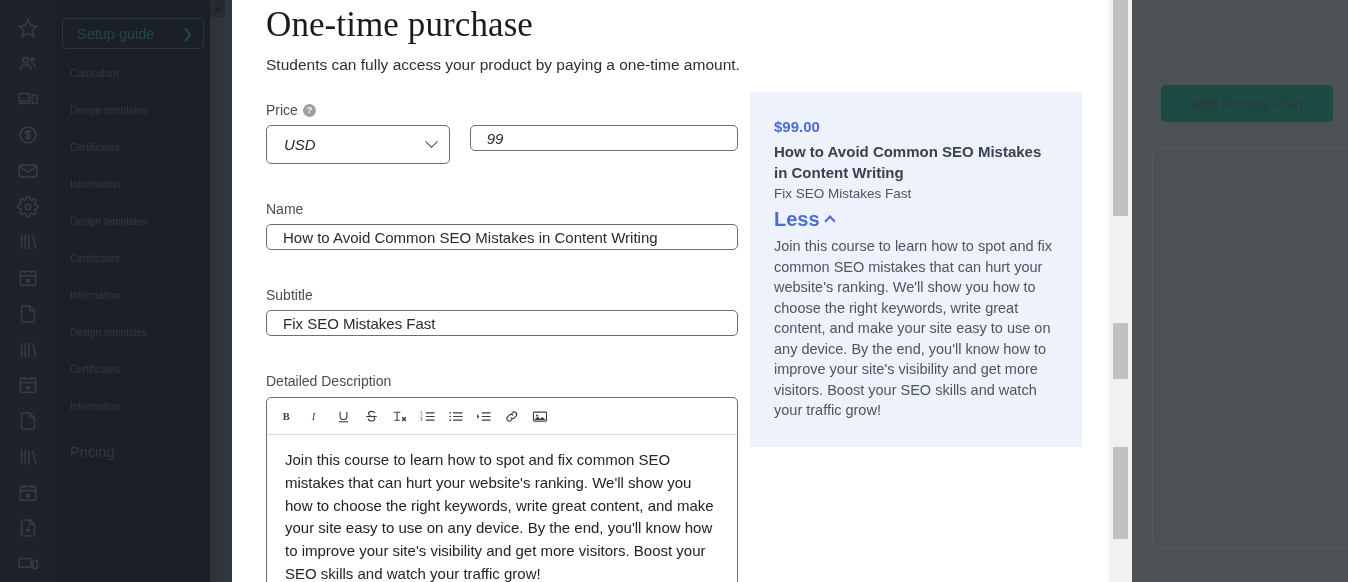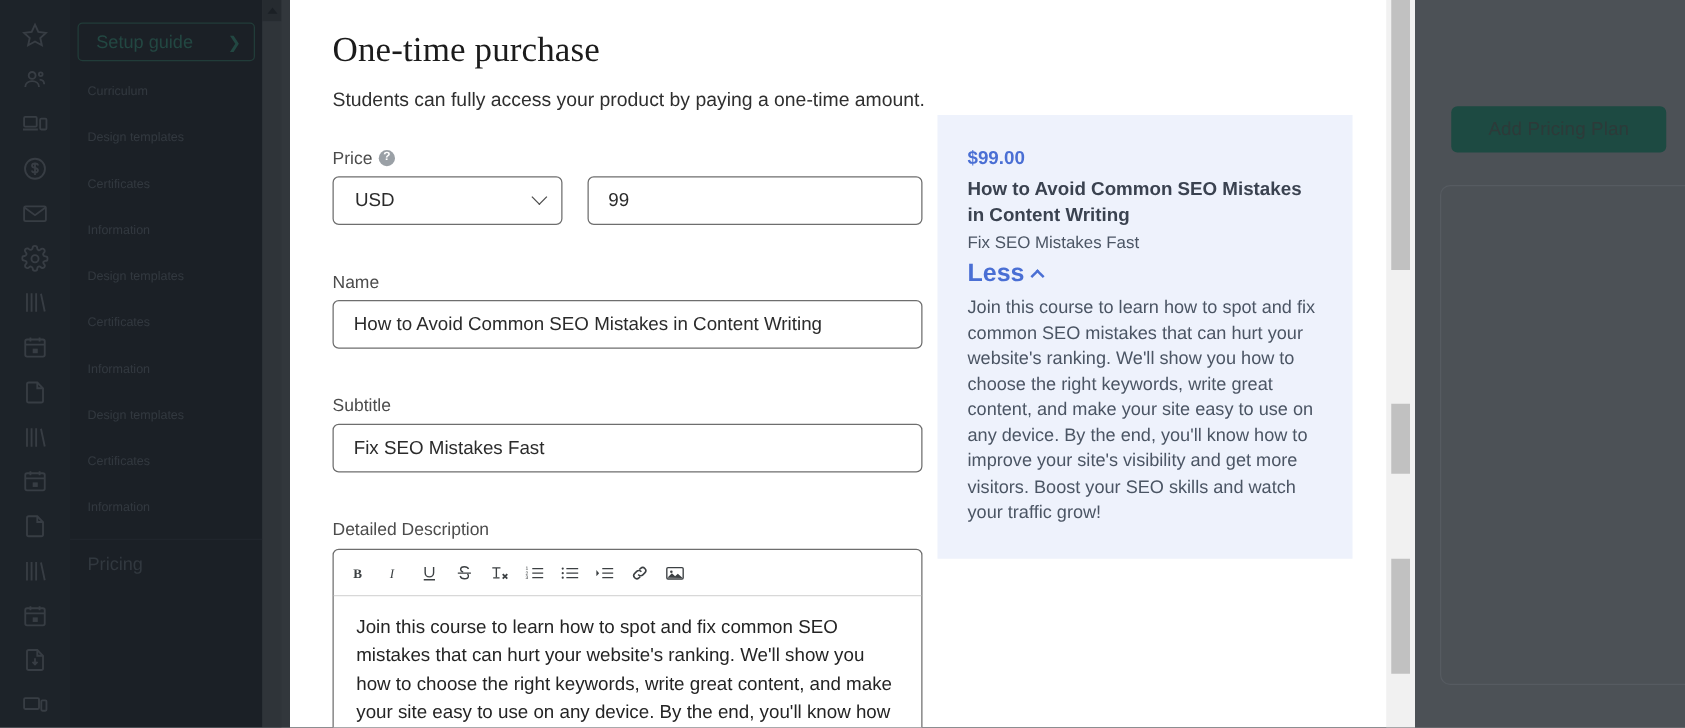--- a/index.html
+++ b/index.html
@@ -150,25 +150,25 @@
     width: 900px; height: 582px;
     background: #ffffff;
     overflow: hidden;
   }
   .modal-inner {
     position: relative;
     padding: 0 0 0 34px;
   }
   .modal-title {
     font-family: "Liberation Serif", serif;
-    font-size: 28px;
+    font-size: 35px;
     font-weight: 400;
     color: #1b1b1b;
     letter-spacing: .1px;
-    padding-top: 20px;
+    padding-top: 4px;
     line-height: 42px;
   }
   .modal-sub {
     font-size: 15.5px;
     color: #2f2f2f;
     margin-top: 10px;
   }
 
   .form-col {
     width: 472px;
@@ -188,41 +188,41 @@
     justify-content: center;
     width: 13px; height: 13px;
     border-radius: 50%;
     background: #9aa0a6;
     color: #fff;
     font-size: 9.5px;
     font-weight: bold;
     line-height: 1;
     padding-bottom: 0px;
   }
-  .price-row { display: flex; gap: 20px; }
+  .price-row { display: flex; gap: 20px; font-style: italic; }
   .select-box {
     width: 188px; height: 39px;
     border: 1px solid #6e6e6e;
     border-radius: 5px;
     display: flex;
     align-items: center;
     justify-content: space-between;
     padding: 0 13px 0 17px;
     font-size: 15px;
     color: #2b2b2b;
     background: #fff;
   }
   .select-box .chev-d {
     width: 9px; height: 9px;
     border-right: 1.6px solid #4a4a4a;
     border-bottom: 1.6px solid #4a4a4a;
     transform: rotate(45deg) translate(-2px,-2px);
   }
   .text-input {
-    height: 39px;
+    height: 26px;
     border: 1px solid #6e6e6e;
     border-radius: 5px;
     display: flex;
     align-items: center;
     padding: 0 16px;
     font-size: 15px;
     color: #2b2b2b;
     background: #fff;
   }
   .price-input { width: 275px; }

